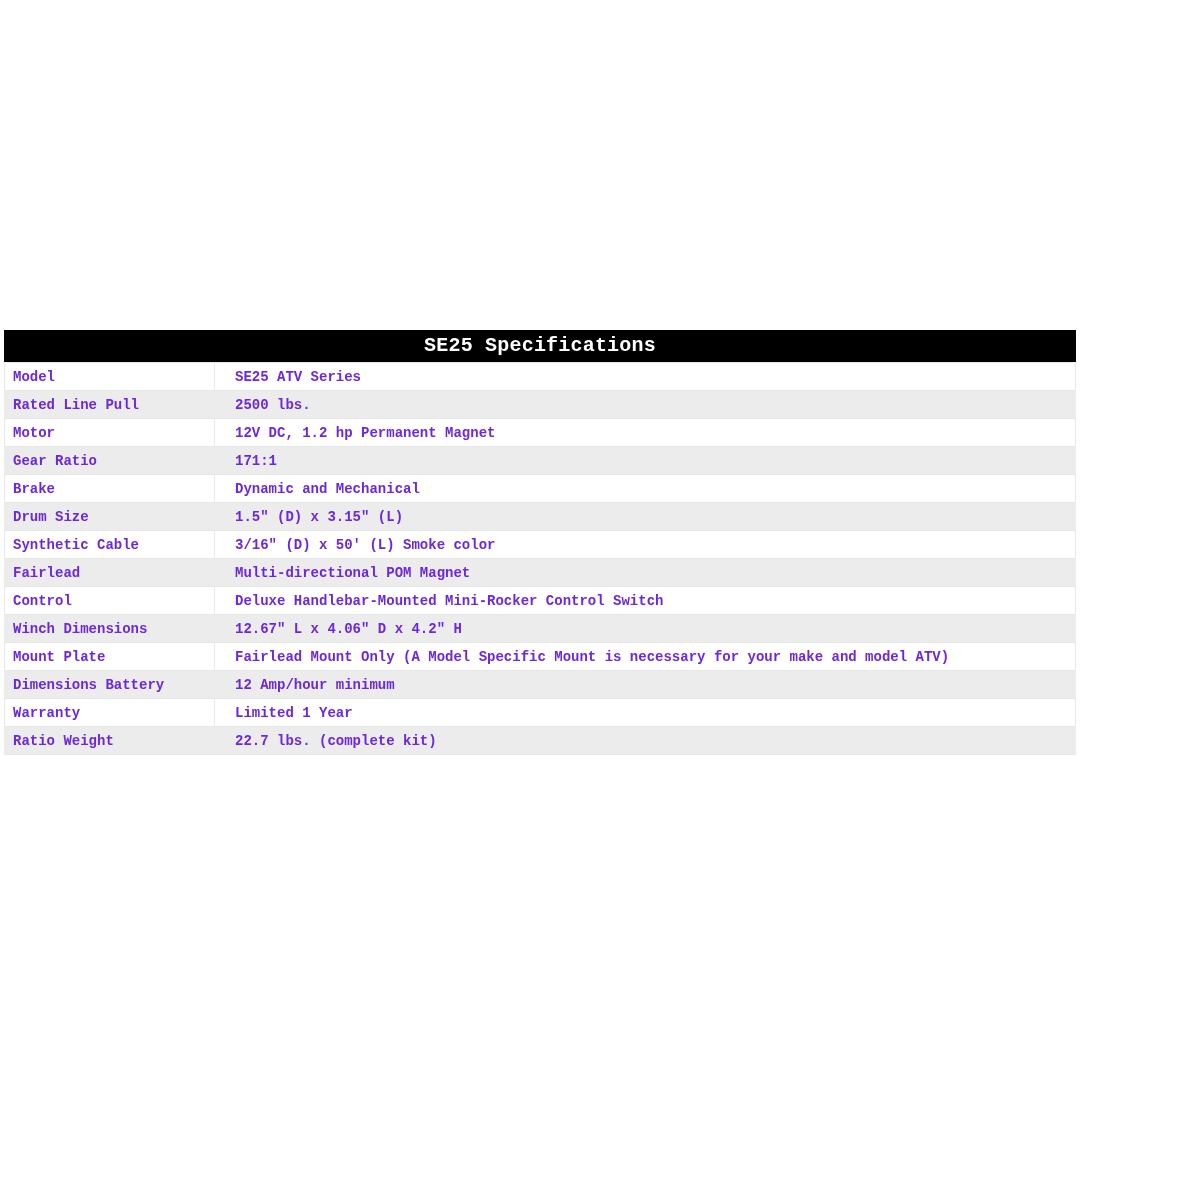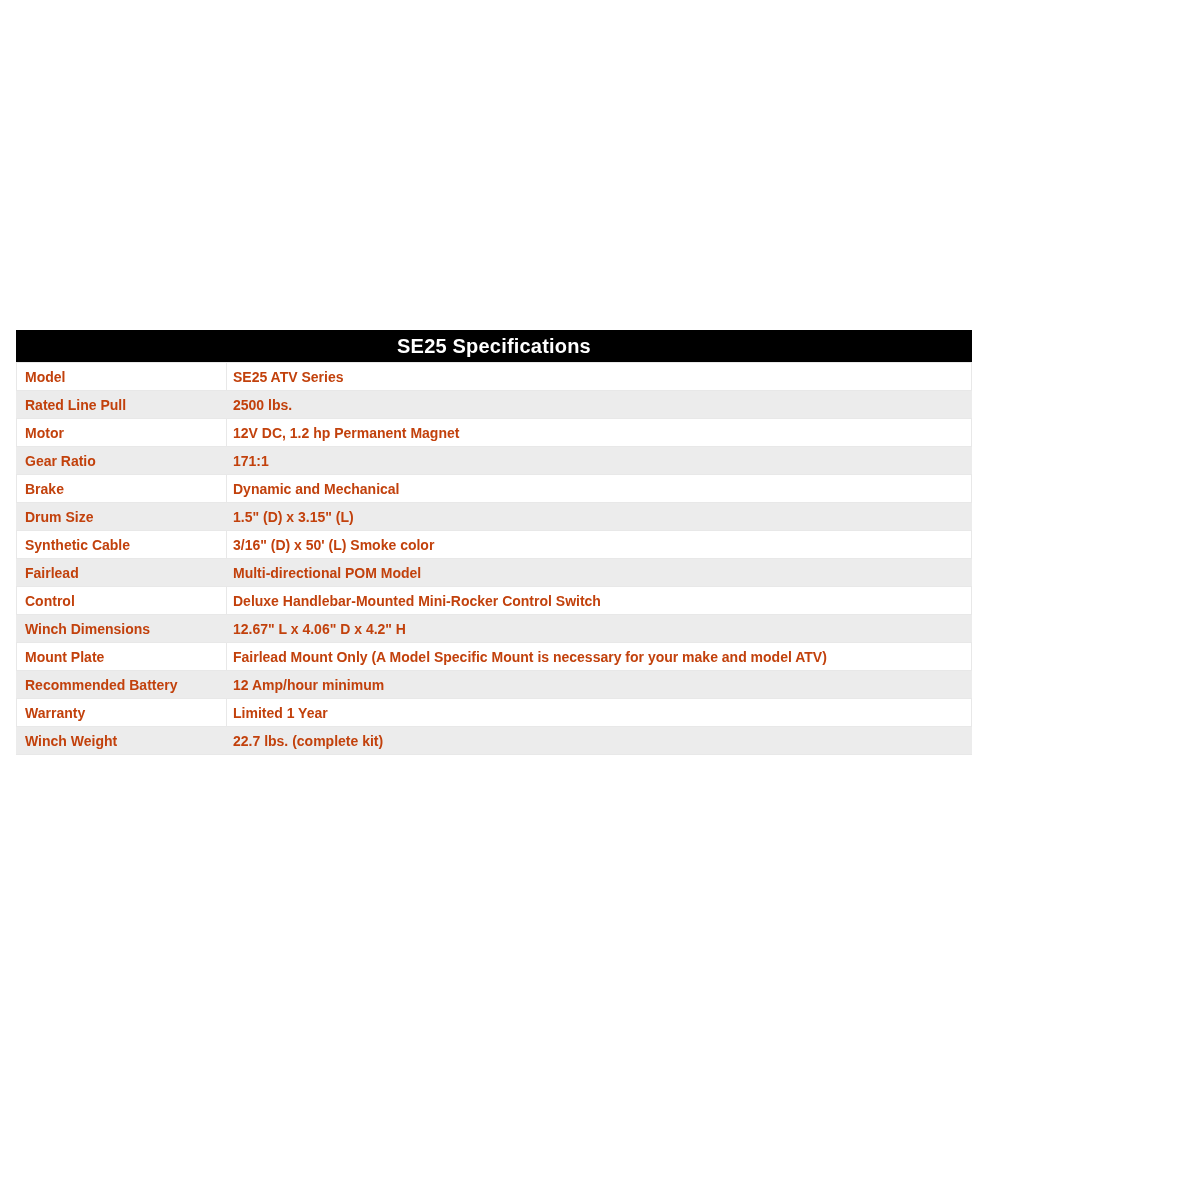--- a/index.html
+++ b/index.html
@@ -6,22 +6,23 @@
   html, body {
     width: 1188px;
     height: 1188px;
     background: #ffffff;
     font-family: "Liberation Sans", sans-serif;
     overflow: hidden;
   }
   .spec-table-wrap {
     position: absolute;
     top: 330px;
-    left: 16px;
-    width: 956px;
+    left: 4px;
+    width: 1072px;
+    font-family: Liberation Mono, monospace;
   }
   .spec-header {
     background: #000000;
     color: #ffffff;
     font-size: 20px;
     font-weight: bold;
     text-align: center;
     height: 32px;
     line-height: 32px;
     letter-spacing: 0.2px;
@@ -29,32 +30,32 @@
   table.spec-table {
     width: 100%;
     border-collapse: collapse;
     table-layout: fixed;
     border: 1px solid #e8e8e8;
   }
   table.spec-table td {
     height: 28px;
     font-size: 14px;
     font-weight: bold;
-    color: #c2410c;
+    color: #6d28d9;
     vertical-align: middle;
     border: 1px solid #e8e8e8;
     white-space: nowrap;
     overflow: hidden;
   }
   table.spec-table td.label-cell {
     width: 210px;
     padding-left: 8px;
   }
   table.spec-table td.value-cell {
-    padding-left: 6px;
+    padding-left: 20px;
   }
   table.spec-table tr:nth-child(even) td {
     background: #ececec;
     border-color: #ececec;
     border-top-color: #e8e8e8;
     border-bottom-color: #e8e8e8;
   }
   table.spec-table tr:nth-child(odd) td {
     background: #ffffff;
   }
@@ -89,41 +90,41 @@
         <tr>
           <td class="label-cell">Drum Size</td>
           <td class="value-cell">1.5" (D) x 3.15" (L)</td>
         </tr>
         <tr>
           <td class="label-cell">Synthetic Cable</td>
           <td class="value-cell">3/16" (D) x 50' (L) Smoke color</td>
         </tr>
         <tr>
           <td class="label-cell">Fairlead</td>
-          <td class="value-cell">Multi-directional POM Model</td>
+          <td class="value-cell">Multi-directional POM Magnet</td>
         </tr>
         <tr>
           <td class="label-cell">Control</td>
           <td class="value-cell">Deluxe Handlebar-Mounted Mini-Rocker Control Switch</td>
         </tr>
         <tr>
           <td class="label-cell">Winch Dimensions</td>
           <td class="value-cell">12.67" L x 4.06" D x 4.2" H</td>
         </tr>
         <tr>
           <td class="label-cell">Mount Plate</td>
           <td class="value-cell">Fairlead Mount Only (A Model Specific Mount is necessary for your make and model ATV)</td>
         </tr>
         <tr>
-          <td class="label-cell">Recommended Battery</td>
+          <td class="label-cell">Dimensions Battery</td>
           <td class="value-cell">12 Amp/hour minimum</td>
         </tr>
         <tr>
           <td class="label-cell">Warranty</td>
           <td class="value-cell">Limited 1 Year</td>
         </tr>
         <tr>
-          <td class="label-cell">Winch Weight</td>
+          <td class="label-cell">Ratio Weight</td>
           <td class="value-cell">22.7 lbs. (complete kit)</td>
         </tr>
       </tbody>
   </table>
 </div>
 
 </body></html>

